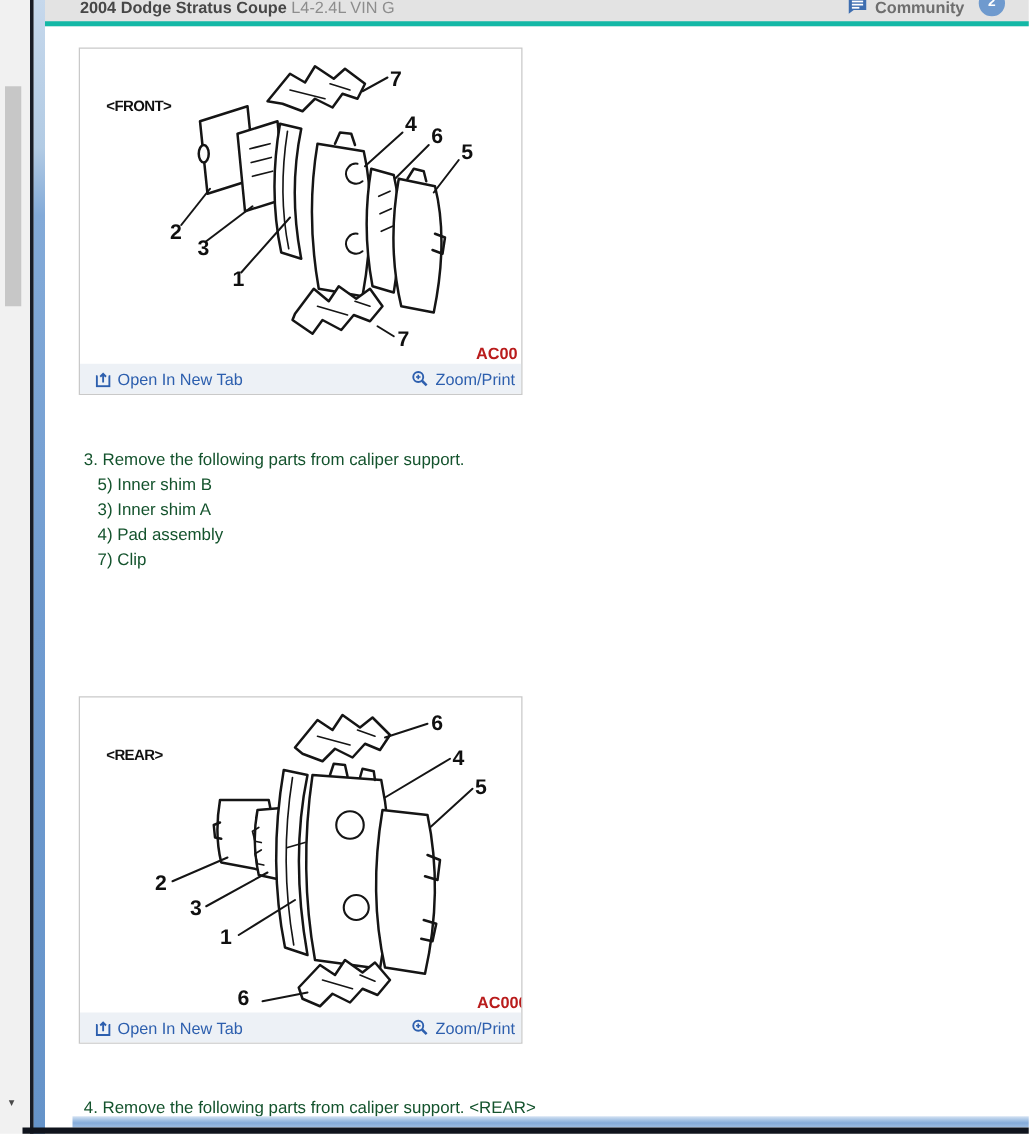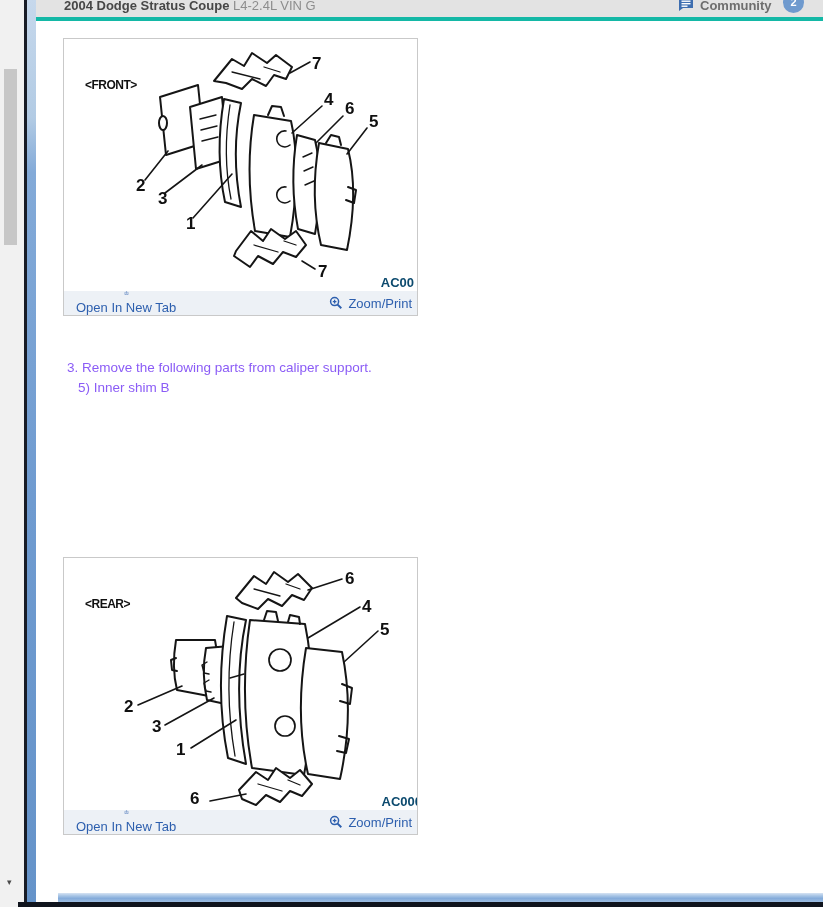--- a/index.html
+++ b/index.html
@@ -22,31 +22,31 @@
   .community-label{position:absolute;left:664px;top:-2px;font-size:13px;line-height:16px;font-weight:700;color:#6e6e6e;}
   .chat-icon{position:absolute;left:642px;top:-3px;}
   .badge{position:absolute;left:747px;top:-8px;width:21px;height:21px;border-radius:50%;background:#6f9ace;
     color:#fff;font-size:11px;font-weight:700;text-align:center;line-height:21px;}
   
   .figure{position:absolute;left:27px;width:355px;height:278px;border:1px solid #c9c9c9;background:#fff;
     box-sizing:border-box;overflow:hidden;}
   .fig-front{top:38px;}
   .fig-rear{top:557px;}
   .fig-label{position:absolute;left:21px;top:7px;font-size:12px;font-weight:700;color:#111;letter-spacing:-0.5px;margin-top:32px;}
-  .fig-code{position:absolute;bottom:25px;font-size:13px;font-weight:700;color:#0c4a6e;white-space:nowrap;}
+  .fig-code{position:absolute;bottom:25px;font-size:13px;font-weight:700;color:#b91c1c;white-space:nowrap;}
   .fig-front .fig-code{right:3px;}
   .fig-rear .fig-code{right:-5px;}
   .fig-footer{position:absolute;left:0;bottom:0;width:100%;height:24px;background:#edf1f6;}
   .fig-link{position:absolute;top:0;height:24px;display:flex;align-items:center;gap:5px;
     font-size:13px;color:#2d5fae;cursor:pointer;white-space:nowrap;}
-  .link-open{left:12px;flex-direction:column;}
+  .link-open{left:12px;}
   .link-zoom{right:5px;justify-content:center;}
   .diagram{position:absolute;left:0;top:0;}
   
-  .step{position:absolute;font-size:13.5px;line-height:20px;color:#8b5cf6;}
+  .step{position:absolute;font-size:13.5px;line-height:20px;color:#14532d;}
   .step3{left:31px;top:358px;}
   .step3 .item{margin-left:11px;}
   .step4{left:31px;top:876px;}
   
   .bottom-blue{position:absolute;left:58px;right:0;top:893px;height:9px;z-index:4;
     background:linear-gradient(180deg,#d6e3f3 0%,#a9c6e6 30%,#84abda 60%,#9dbde2 100%);}
   .bottom-dark{position:absolute;left:18px;right:0;top:902px;height:5px;background:#10141d;z-index:5;}
 </style>
 </head>
 <body>
@@ -144,20 +144,23 @@
           <path d="M5.6,3.8 v3.6 M3.8,5.6 h3.6" stroke="#2d5fae" stroke-width="1.3"></path>
         </svg>
         <span>Zoom/Print</span>
       </div>
     </div>
   </div>
 
   <div class="step step3">
     <div>3. Remove the following parts from caliper support.</div>
     <div class="item">5) Inner shim B</div>
+    <div class="item">3) Inner shim A</div>
+    <div class="item">4) Pad assembly</div>
+    <div class="item">7) Clip</div>
   </div>
 
   <div class="figure fig-rear">
     <svg class="diagram" width="353" height="253" viewBox="0 0 353 253">
       <g stroke="#151515" stroke-width="2" fill="#ffffff" stroke-linejoin="round" stroke-linecap="round">
 
         <path d="M172,40 L190,18 L202,26 L210,14 L224,24 L234,16 L248,30 L240,42 L228,37 L218,48 L204,41 L194,51 L178,45 Z"></path>
         <path d="M190,31 L216,38 M222,26 L236,31" fill="none" stroke-width="1.3"></path>
 
         <path d="M112,82 C109,100 109,116 113,132 L150,139 C155,120 155,100 151,82 Z"></path>
@@ -216,17 +219,20 @@
         <svg width="14" height="14" viewBox="0 0 14 14">
           <circle cx="5.6" cy="5.6" r="4" fill="none" stroke="#2d5fae" stroke-width="1.5"></circle>
           <path d="M8.6,8.6 L12.3,12.3" stroke="#2d5fae" stroke-width="2"></path>
           <path d="M5.6,3.8 v3.6 M3.8,5.6 h3.6" stroke="#2d5fae" stroke-width="1.3"></path>
         </svg>
         <span>Zoom/Print</span>
       </div>
     </div>
   </div>
 
+  <div class="step step4">
+    <div>4. Remove the following parts from caliper support. &lt;REAR&gt;</div>
+  </div>
 
 </div>
 
 <div class="bottom-blue"></div>
 <div class="bottom-dark"></div>
 
 </body></html>

